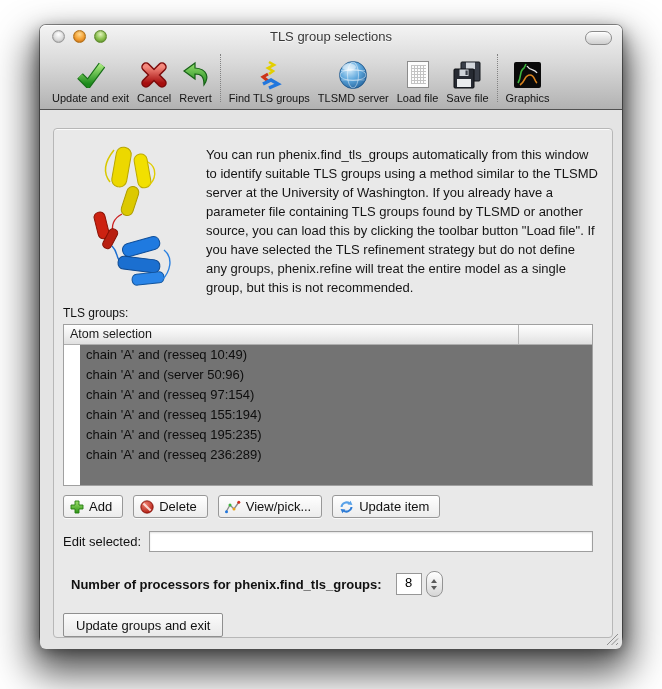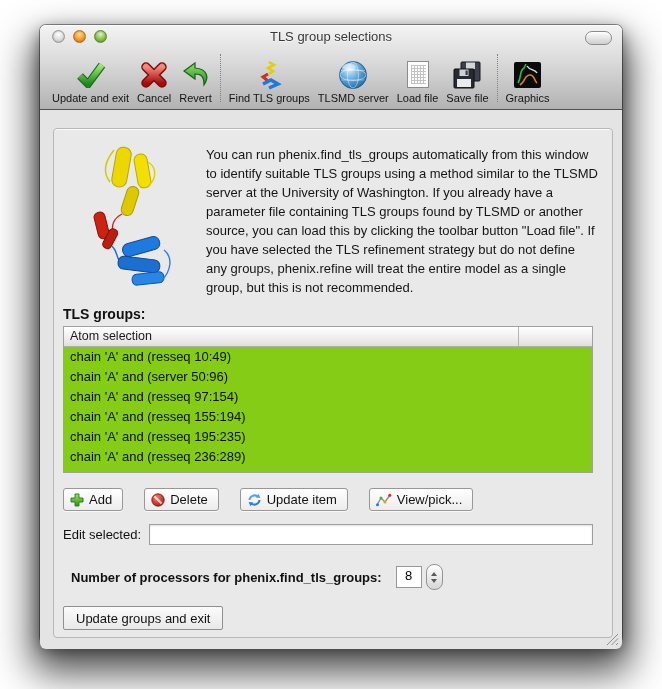--- a/index.html
+++ b/index.html
@@ -23,28 +23,28 @@
   .ticon{height:33px;display:flex;align-items:center;justify-content:center;}
   .tlabel{font-size:11px;color:#141414;}
   .tsep{align-self:center;height:48px;border-left:1px dotted #828282;margin-top:4px;}
   
   .wbody{position:relative;height:539px;border-radius:0 0 6px 6px;background:#e4e4e4;}
   .panel{position:absolute;left:13px;top:18px;width:558px;height:508px;border:1px solid #b7b7b7;border-radius:4px;
     background:#e9e9e9;box-shadow:inset 0 1px 0 rgba(255,255,255,.8);overflow:hidden;}
   .intro{display:flex;padding:13px 12px 0 30px;}
   .protein-thumb{width:100px;height:148px;flex:none;margin-right:22px;}
   .description{width:392px;font-size:13px;line-height:19px;color:#151515;margin:3px 0 0 0;}
-  .groups-label{margin:9px 0 4px 9px;font-size:14px;font-weight:bold;color:#111;}
+  .groups-label{margin:9px 0 4px 9px;font-size:12px;font-weight:normal;color:#111;}
   .listbox{margin-left:9px;width:530px;border:1px solid #a0a0a0;background:#fff;box-sizing:border-box;}
   .list-header{display:flex;height:19px;background:linear-gradient(#ffffff,#efefef 55%,#e0e0e0);border-bottom:1px solid #aeaeae;gap:10px;}
   .hcol1{flex:1;font-size:12.5px;color:#1a1a1a;padding:2px 0 0 6px;border-right:1px solid #b5b5b5;}
   .hcol2{width:63px;}
-  .list-rows{height:125px;background:#84cc16;}
+  .list-rows{height:140px;background:#737373;margin-left:16px;}
   .lrow{height:20px;font-size:13px;color:#0d0d0d;padding:2px 0 0 6px;box-sizing:border-box;}
-  .btn-row{display:flex;gap:21px;margin:15px 0 0 9px;}
+  .btn-row{display:flex;gap:10px;margin:9px 0 0 9px;}
   .btn{display:inline-flex;align-items:center;gap:5px;height:23px;padding:0 10px 0 6px;font-size:13px;color:#111;
     border:1px solid #989898;border-radius:3px;background:linear-gradient(#ffffff,#ececec);box-shadow:0 1px 0 rgba(255,255,255,.7);}
   .edit-row{display:flex;align-items:center;margin:13px 0 0 9px;width:530px;}
   .edit-row label{font-size:13px;color:#111;margin-right:8px;flex:none;}
   .edit-input{flex:1;height:19px;border:1px solid #9e9e9e;background:#fff;font-size:13px;padding:0 4px;
     box-shadow:inset 0 1px 2px rgba(0,0,0,.12);}
   .proc-row{display:flex;align-items:center;margin:19px 0 0 9px;}
   .proc-label{font-size:13px;font-weight:bold;color:#111;padding-left:8px;}
   .spin-value{width:24px;height:19px;border:1px solid #979797;background:#fff;margin-left:14px;
     font-size:13px;text-align:center;padding-top:1px;}
@@ -259,38 +259,38 @@
               <stop offset="0" stop-color="#f08070"></stop>
                   <stop offset="1" stop-color="#a81208"></stop>
                 </radialGradient>
               </defs>
             <circle cx="7" cy="7" r="6.2" fill="url(#gdel)" stroke="#7e0d05" stroke-width="0.8"></circle>
             <line x1="3.4" y1="3.4" x2="10.6" y2="10.6" stroke="rgba(255,235,230,0.85)" stroke-width="2.1"></line>
           </svg>
           <span>Delete</span>
         </button>
         <button class="btn">
-          <svg width="15" height="14" viewBox="0 0 15 14">
-            <path d="M12.5 7 a5 5 0 0 1 -8.2 3.4" fill="none" stroke="#2e7cd6" stroke-width="2"></path>
-            <polygon points="1.6,9 6.4,9.6 3.4,13.2" fill="#2e7cd6"></polygon>
-            <path d="M2.5 7 a5 5 0 0 1 8.2 -3.4" fill="none" stroke="#59a2e8" stroke-width="2"></path>
-            <polygon points="13.4,5 8.6,4.4 11.6,0.8" fill="#59a2e8"></polygon>
-          </svg>
-          <span>Update item</span>
-        </button>
-        <button class="btn">
           <svg width="16" height="14" viewBox="0 0 16 14">
             <polyline points="1,12 5,5 9,9 14,2" fill="none" stroke="#8a8a8a" stroke-width="1.3"></polyline>
             <circle cx="1.5" cy="11.8" r="1.5" fill="#2277dd"></circle>
             <circle cx="5" cy="5" r="1.5" fill="#3db53d"></circle>
             <circle cx="9" cy="9" r="1.5" fill="#e8a018"></circle>
             <circle cx="13.8" cy="2.2" r="1.5" fill="#d03020"></circle>
           </svg>
           <span>View/pick...</span>
         </button>
+        <button class="btn">
+          <svg width="15" height="14" viewBox="0 0 15 14">
+            <path d="M12.5 7 a5 5 0 0 1 -8.2 3.4" fill="none" stroke="#2e7cd6" stroke-width="2"></path>
+            <polygon points="1.6,9 6.4,9.6 3.4,13.2" fill="#2e7cd6"></polygon>
+            <path d="M2.5 7 a5 5 0 0 1 8.2 -3.4" fill="none" stroke="#59a2e8" stroke-width="2"></path>
+            <polygon points="13.4,5 8.6,4.4 11.6,0.8" fill="#59a2e8"></polygon>
+          </svg>
+          <span>Update item</span>
+        </button>
       </div>
 
       <div class="edit-row">
         <label>Edit selected:</label>
         <input class="edit-input" type="text" value="" style="">
       </div>
 
       <div class="proc-row">
         <span class="proc-label">Number of processors for phenix.find_tls_groups:</span>
         <div class="spin-value">8</div>

